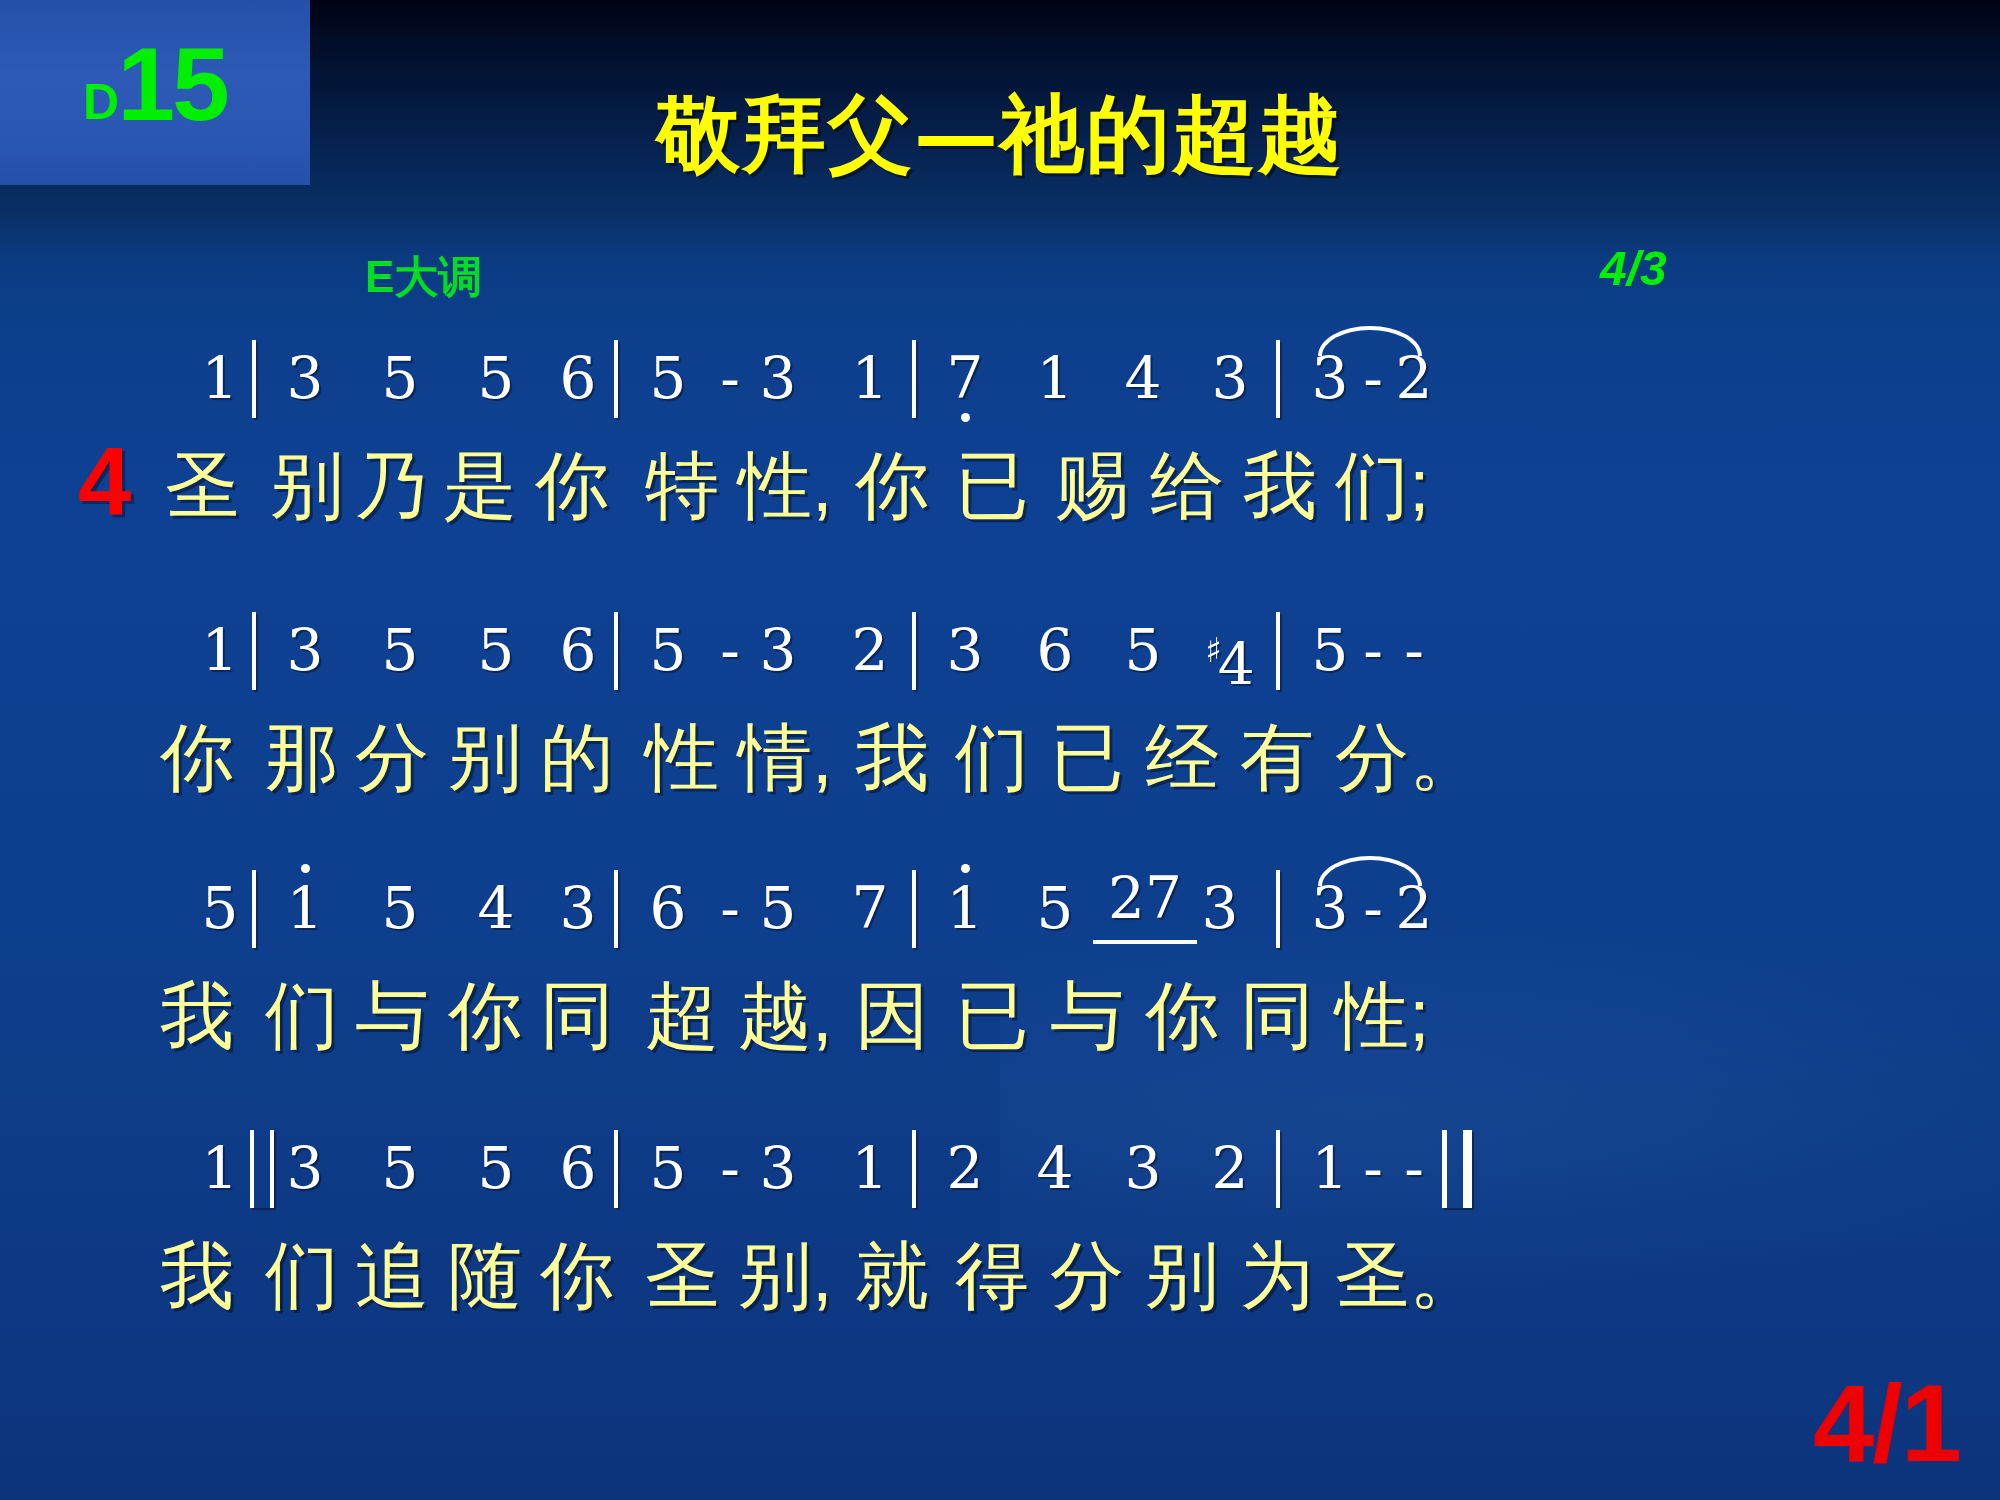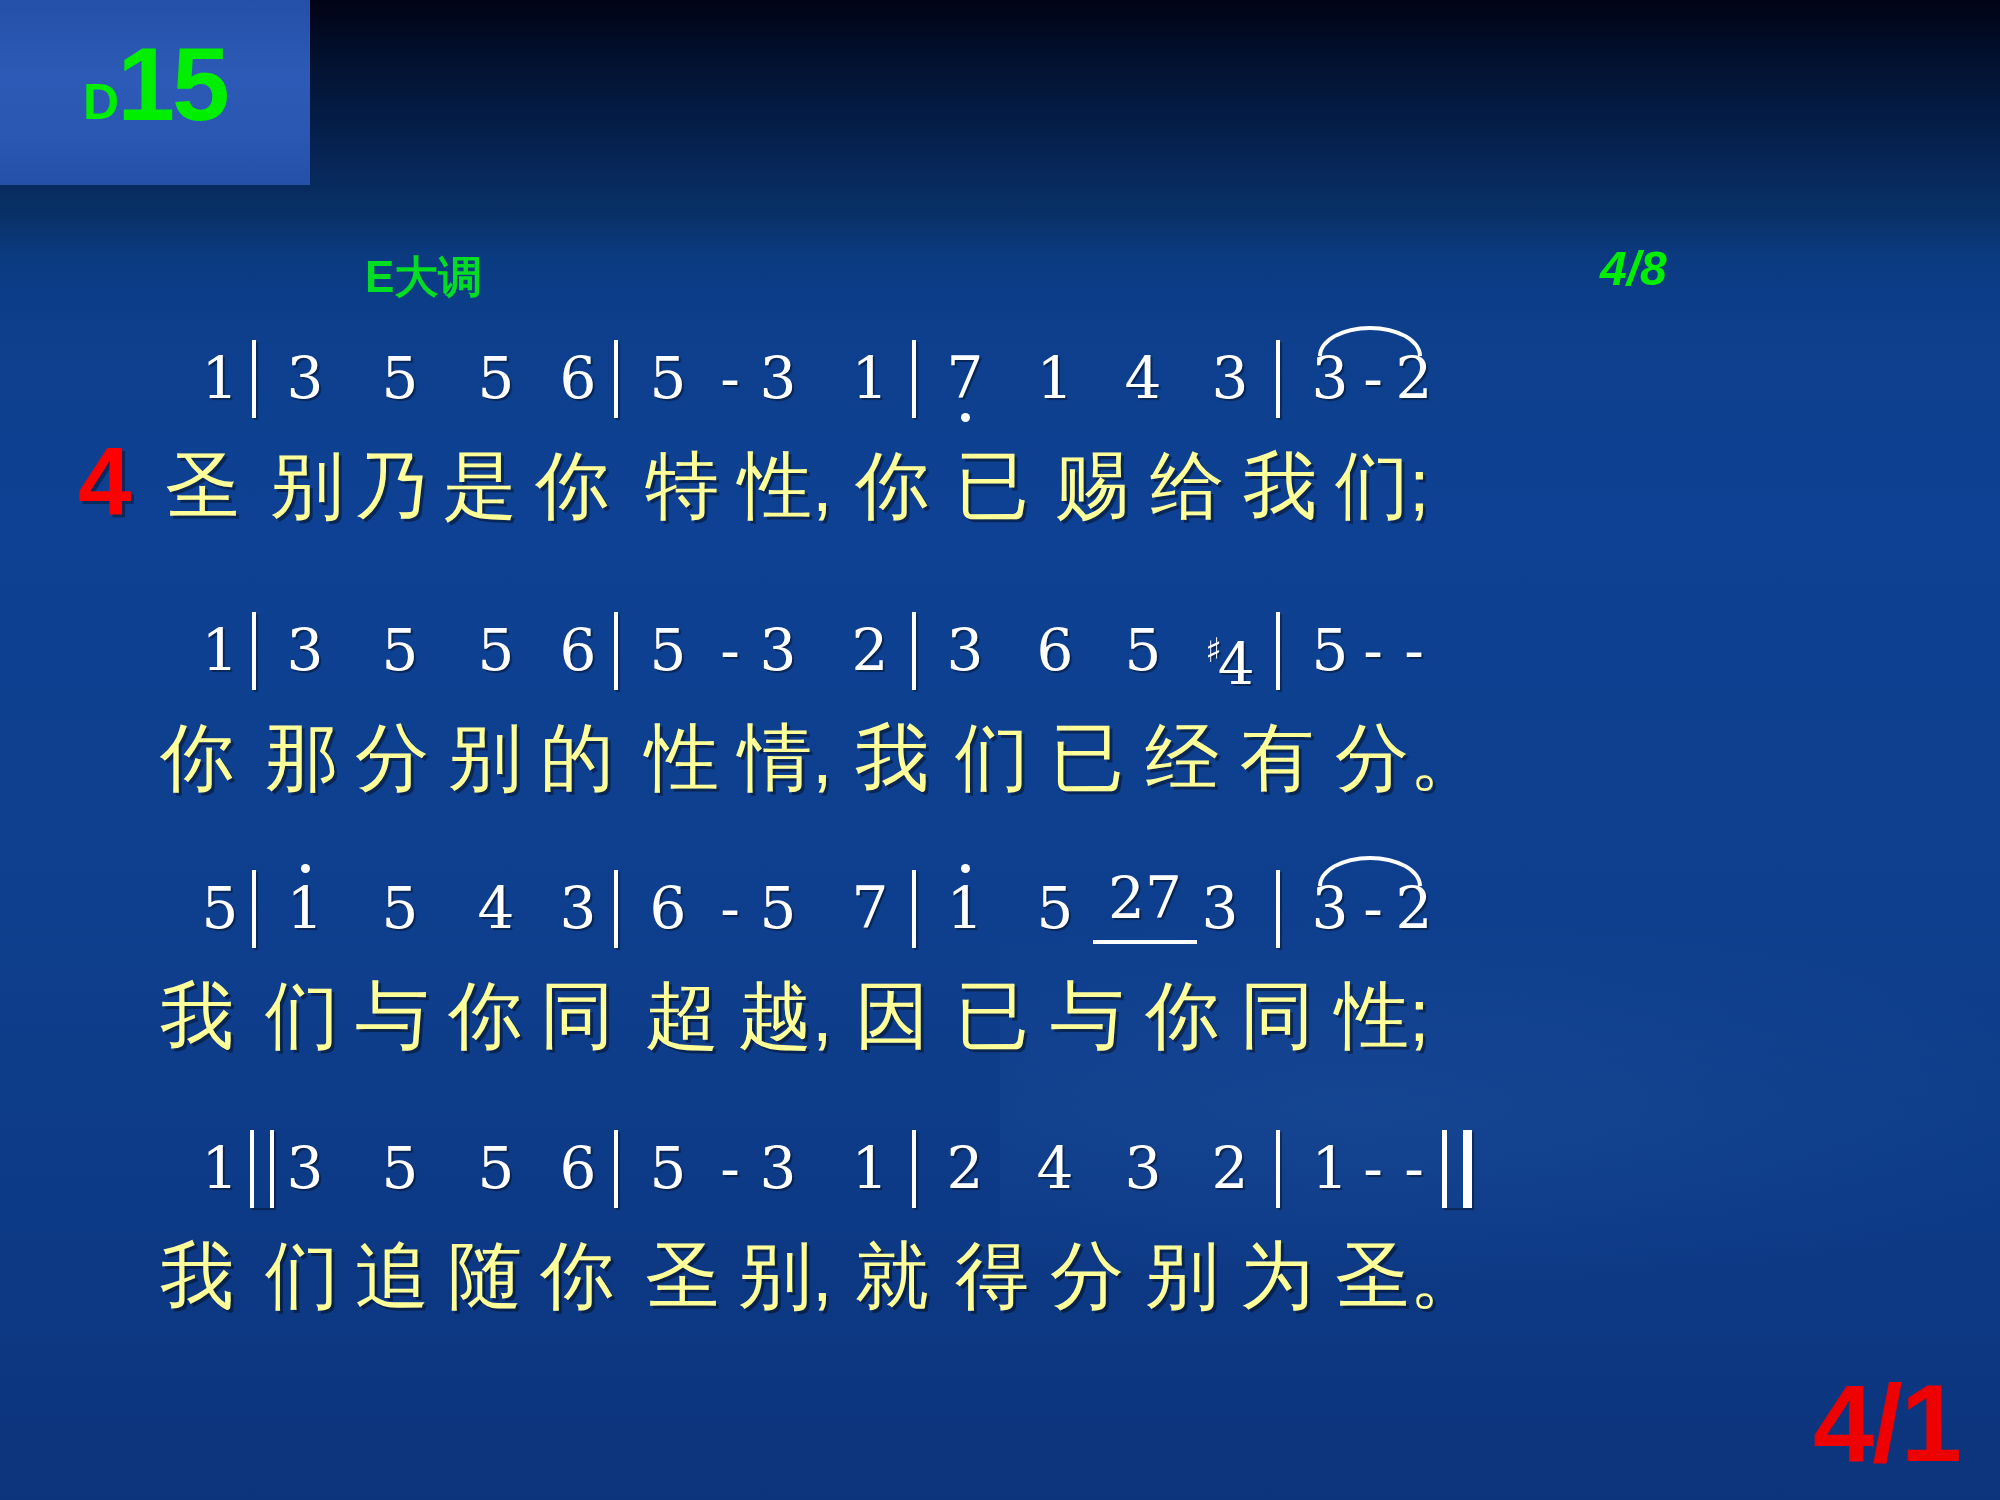--- a/index.html
+++ b/index.html
@@ -236,23 +236,24 @@
 
   <div class="swoosh a"></div>
   <div class="swoosh b"></div>
   <div class="swoosh c"></div>
 
   <div id="badge">
     <span class="b-d">D</span>
     <span class="b-n">15</span>
   </div>
 
+  <div id="title">敬拜父—祂的超越</div>
 
   <div id="key-label">E大调</div>
-  <div id="meter-label">4/8</div>
+  <div id="meter-label">4/3</div>
 
   <div id="systems">
       <div class="system s0">
         <div class="notes">
           <div class="note" style="left: 190px;">1</div>
           <div class="bar" style="left: 252px;"></div>
           <div class="note" style="left: 275px;">3</div>
           <div class="note" style="left: 370px;">5</div>
           <div class="note" style="left: 466px;">5</div>
           <div class="note" style="left: 548px;">6</div>

